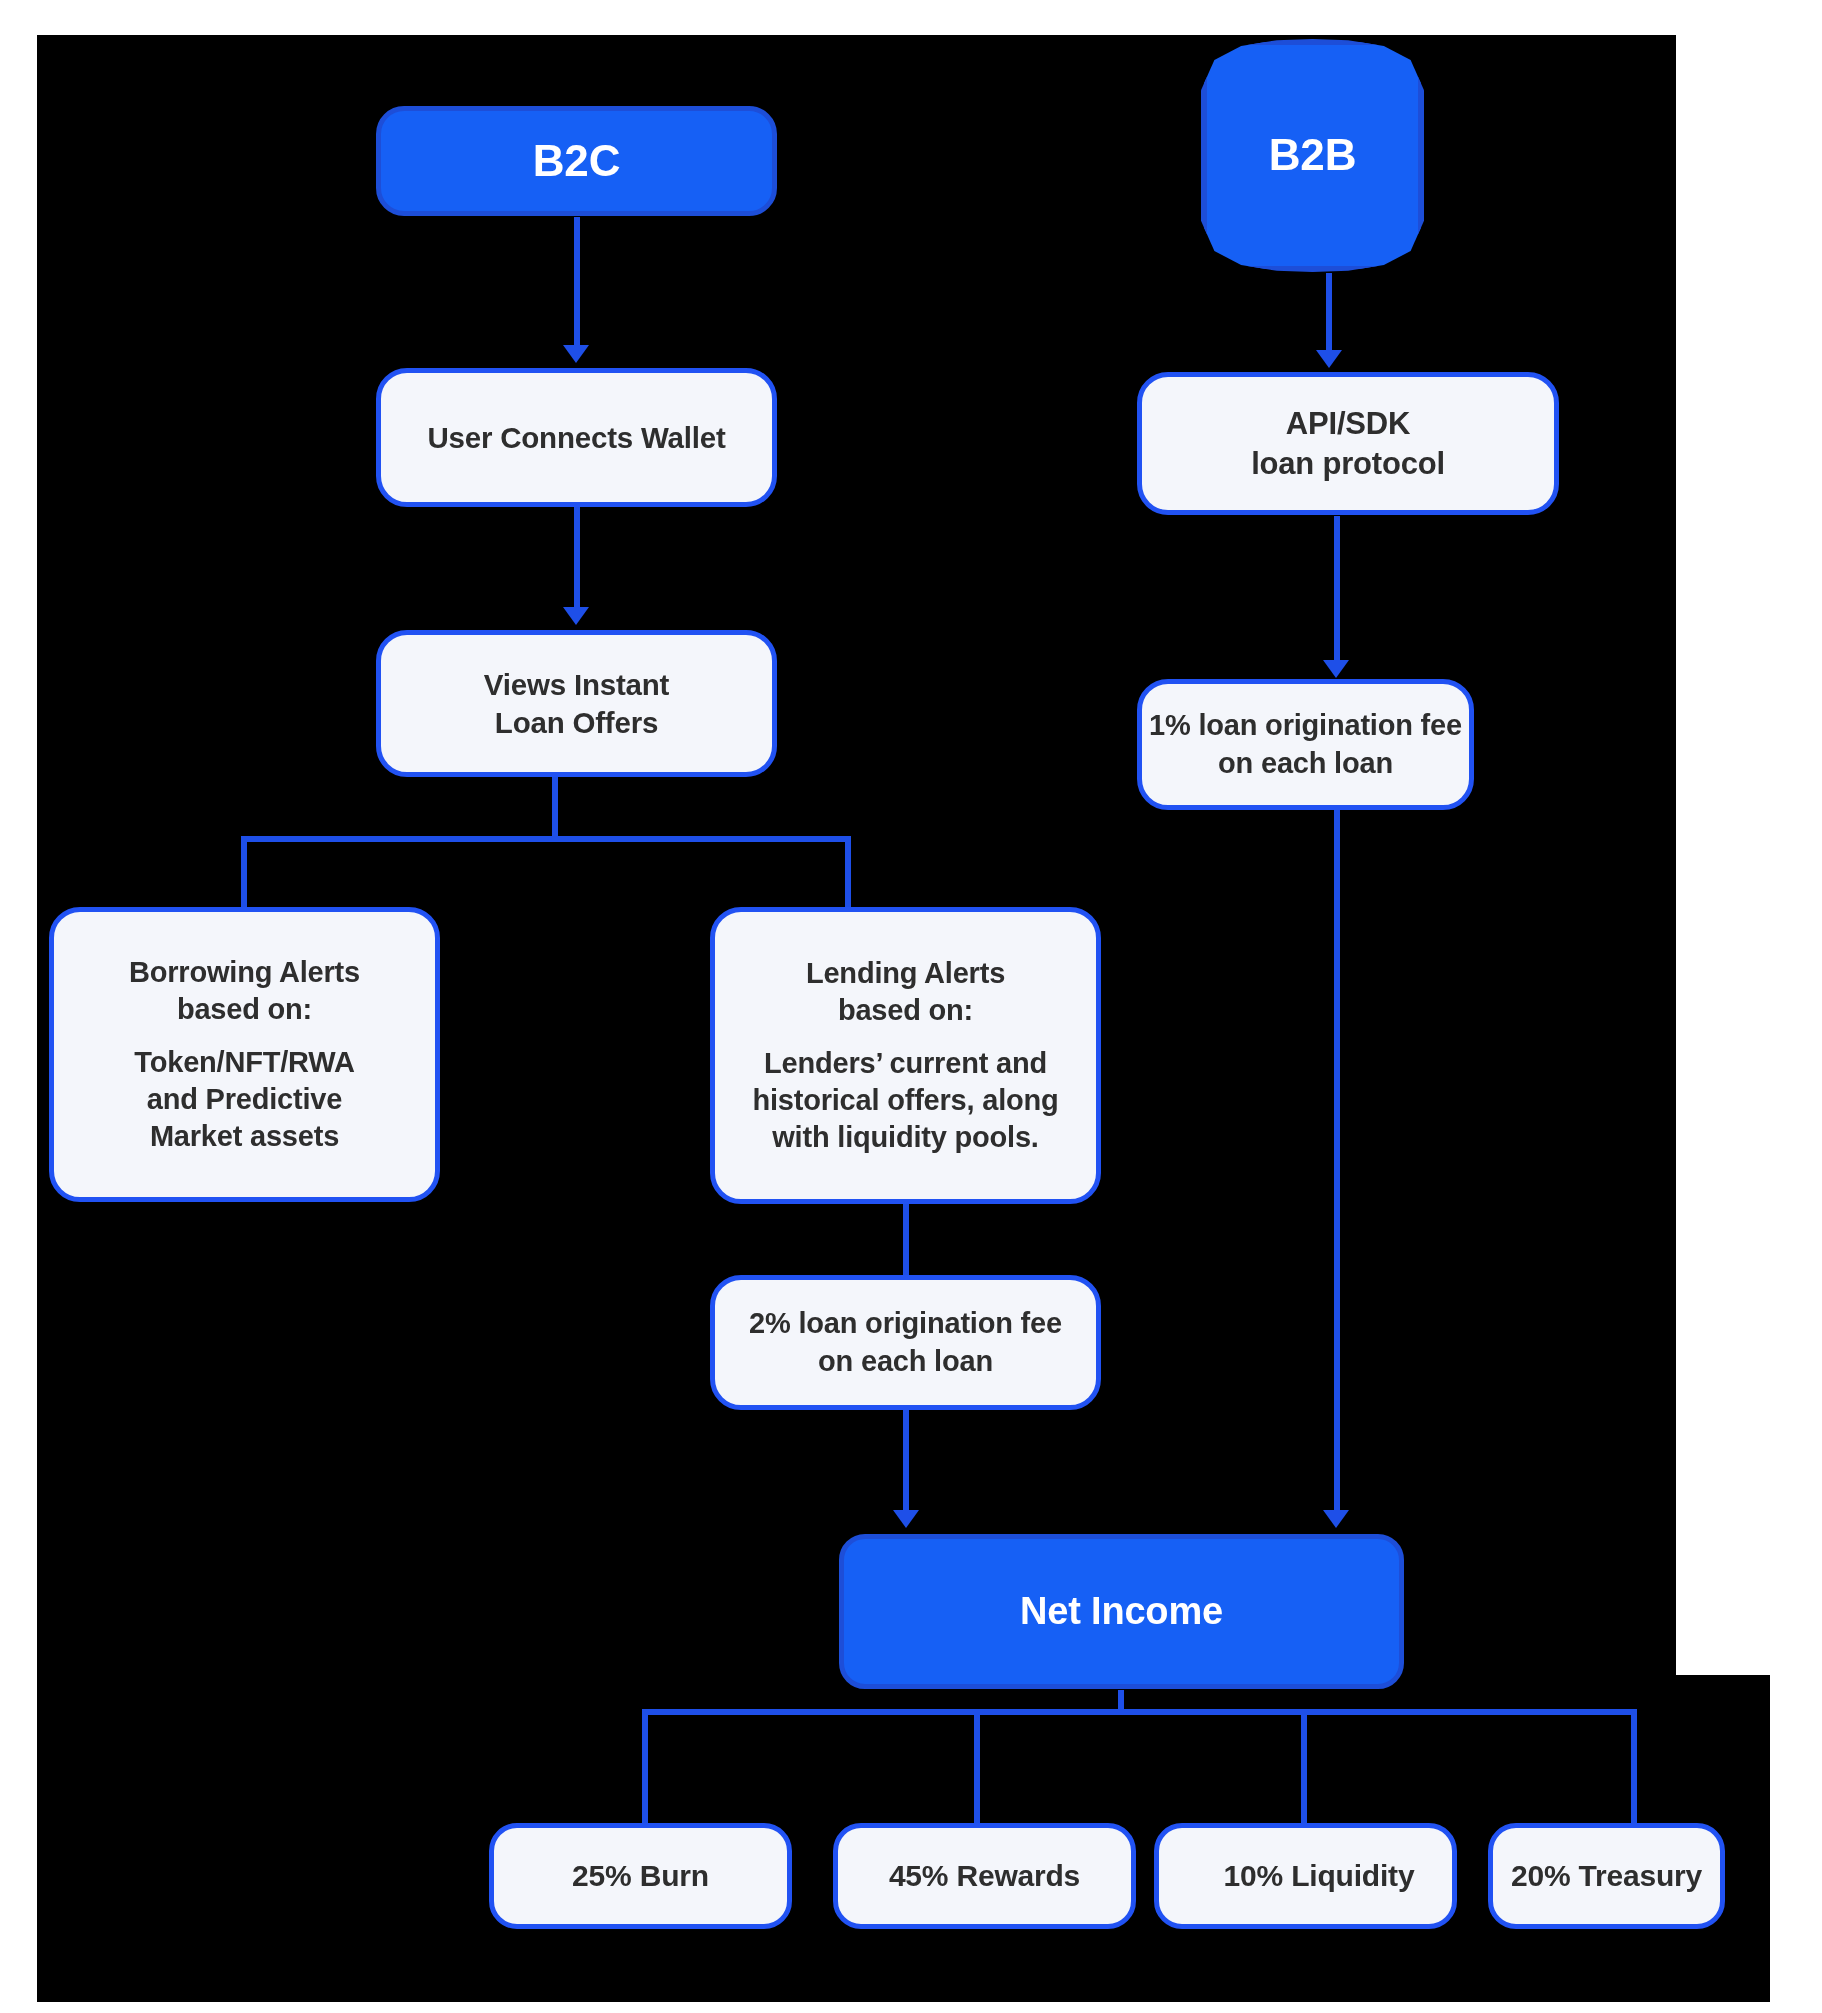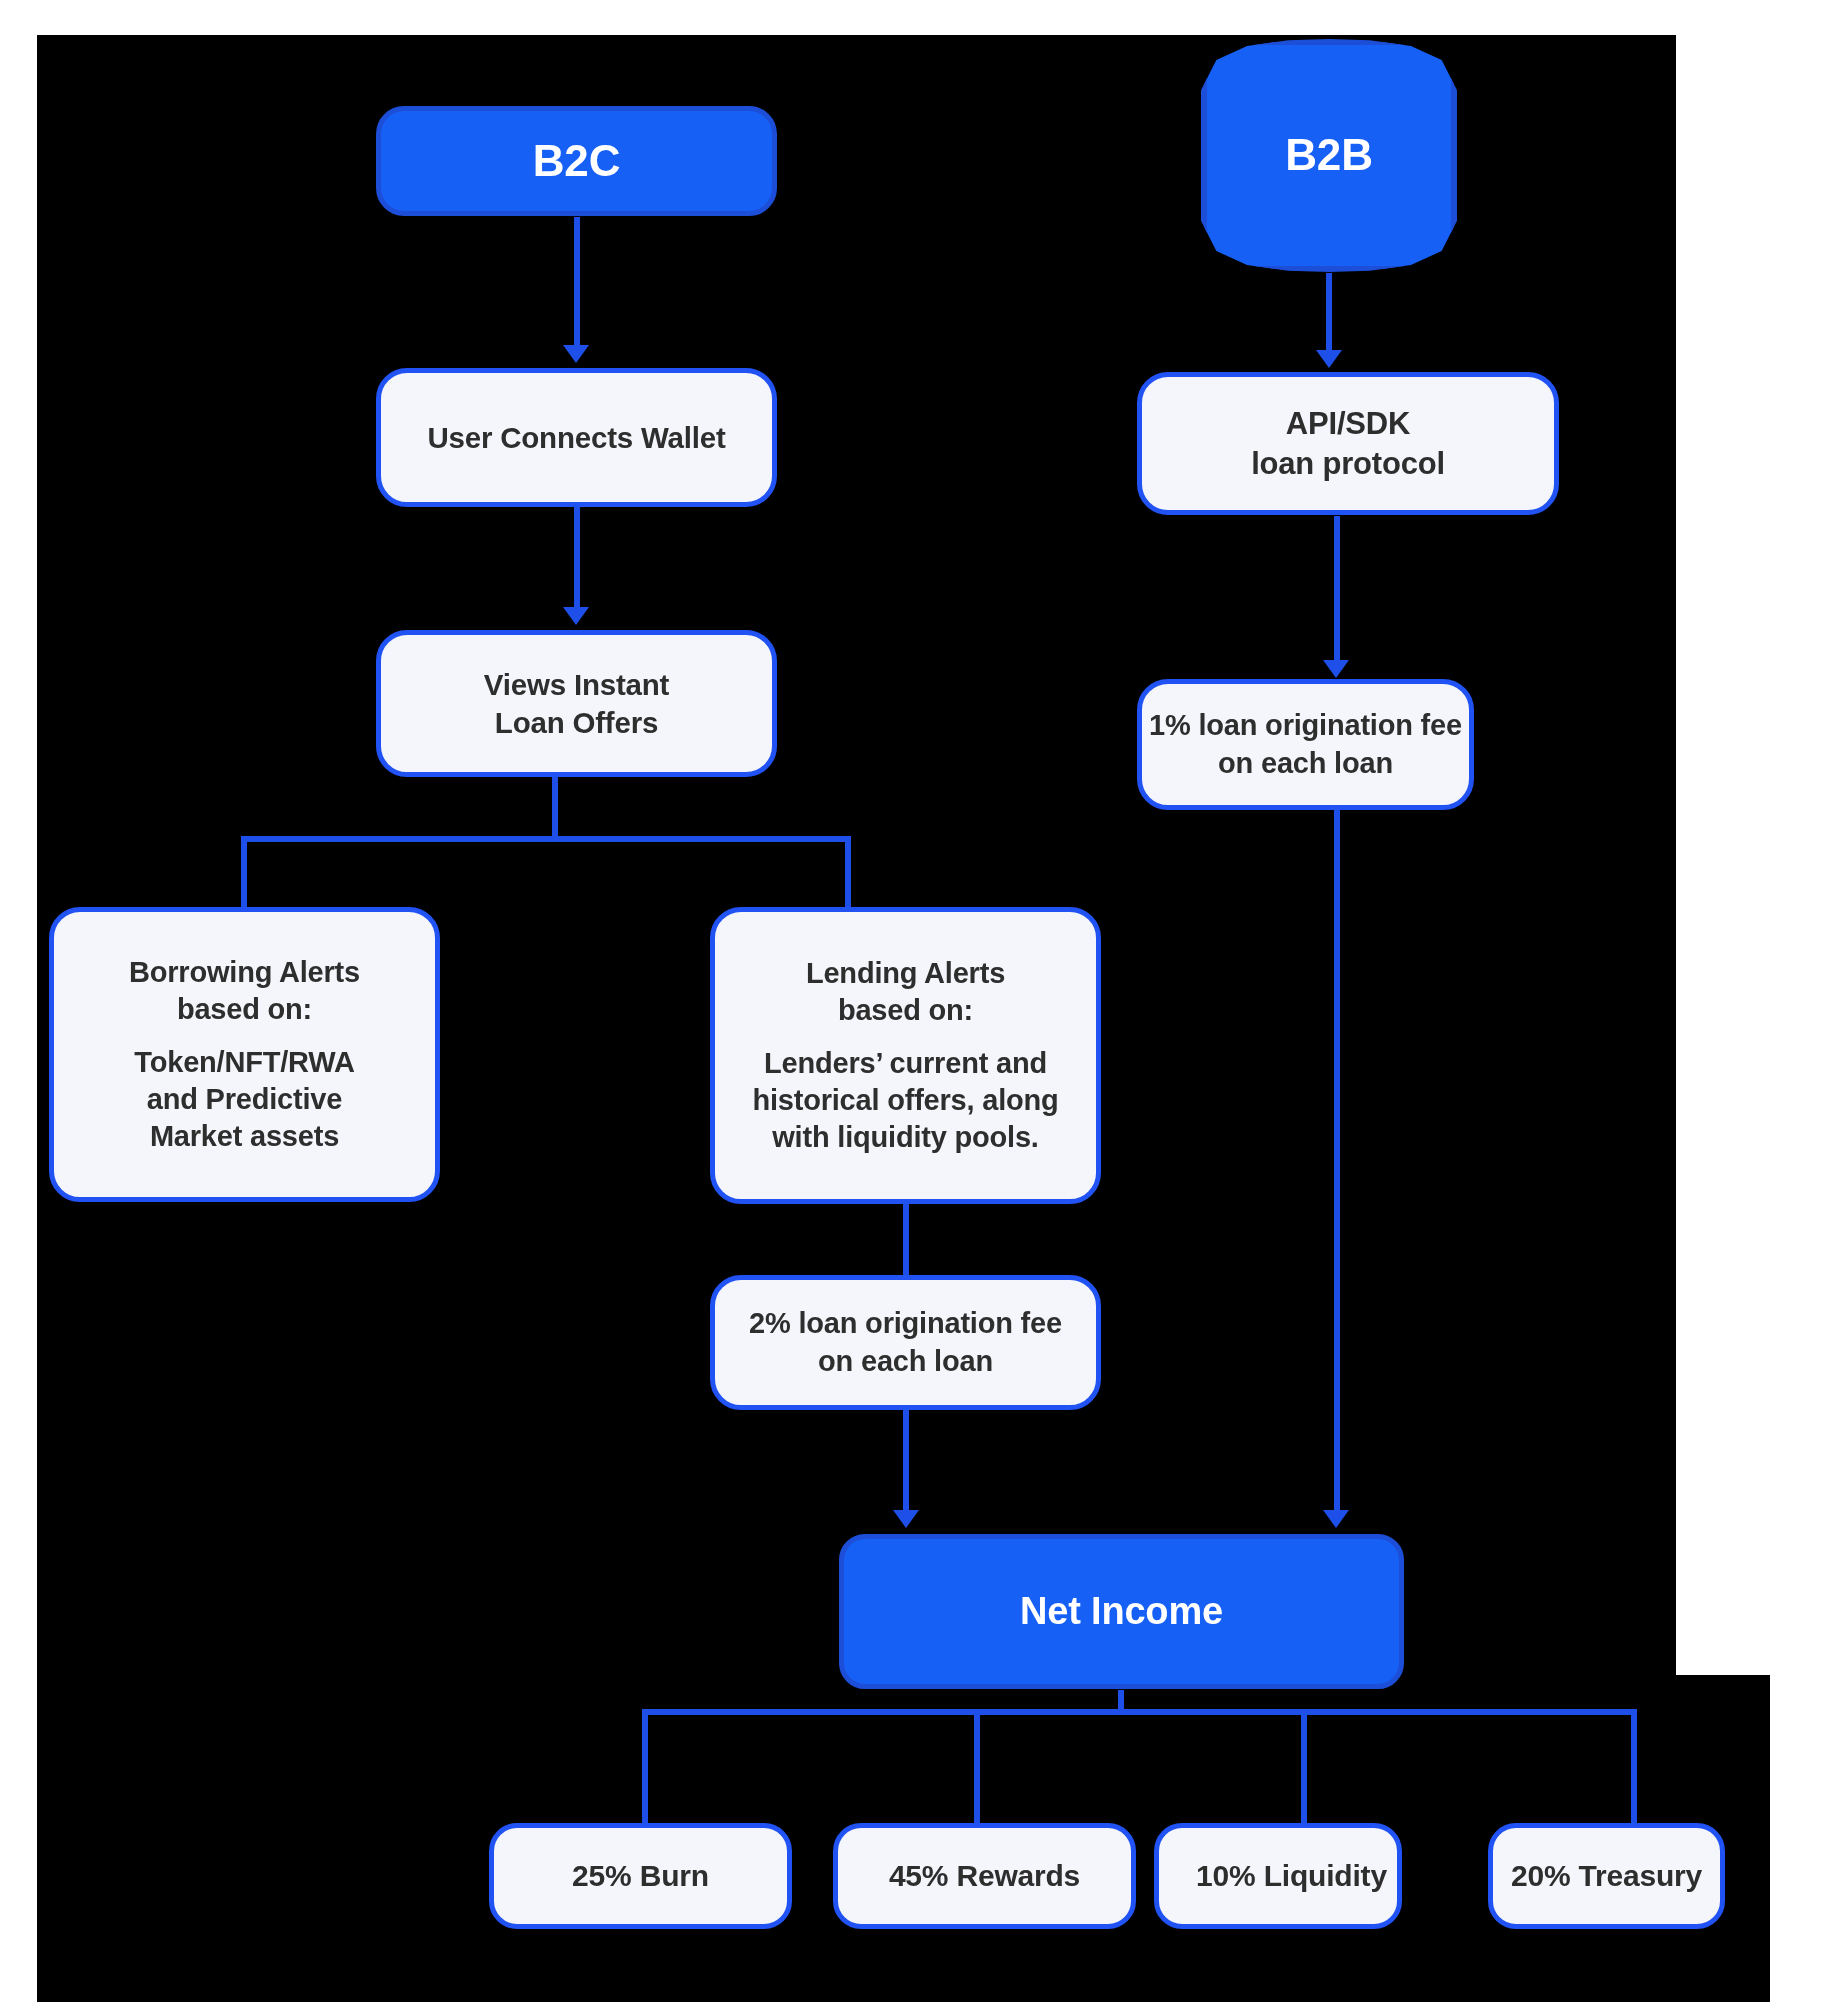--- a/index.html
+++ b/index.html
@@ -54,21 +54,21 @@
     background:#1660f5;
     border:5.7px solid #1d4ed8;
     border-radius:24.5px;
     color:#ffffff;
     font-weight:bold;
   }
 
   
   #node-b2c{left:376px; top:106px;  width:401px; height:110px; font-size:44px; border-radius:28px;}
   #node-b2b{
-    left:1201px; top:39px; width:256px; height:233px;
+    left:1201px; top:39px; width:223px; height:233px;
     font-size:44px;
     background:#1660f5;
     border:6.5px solid #1d4ed8;
     border-radius:33px;
     color:#ffffff; font-weight:bold;
     
     clip-path:polygon(
       0% 22%, 6% 9%, 18% 3%, 34% 0.5%, 50% 0%, 66% 0.5%, 82% 3%, 94% 9%, 100% 22%,
       100% 78%, 94% 91%, 82% 97%, 66% 99.5%, 50% 100%, 34% 99.5%, 18% 97%, 6% 91%, 0% 78%
     );
@@ -78,21 +78,21 @@
   #node-borrow    {left:49px;   top:907px; width:391px; height:295px; font-size:29px;}
   #node-lend      {left:710px;  top:907px; width:391px; height:297px; font-size:29px;}
   #node-api       {left:1137px; top:372px;  width:422px; height:143px; font-size:31px;}
   #node-fee1      {left:1137px; top:679px;  width:337px; height:131px; font-size:29px;}
   #node-fee2      {left:710px;  top:1275px; width:391px; height:135px; font-size:29px;justify-content:center;}
   #node-netincome {left:839px; top:1534px; width:565px; height:155px; font-size:38px; border-radius:26px;}
 
   .node-leaf{font-size:30px; height:106px; border-radius:28px;}
   #node-burn     {left:489px;  top:1823px; width:303px;}
   #node-rewards  {left:833px; top:1823px; width:303px;}
-  #node-liquidity{left:1154px; top:1823px; width:248px;padding-left:27px;}
+  #node-liquidity{left:1154px; top:1823px; width:303px;padding-left:27px;}
   #node-treasury {left:1488px; top:1823px; width:237px;}
 
   .blank-line{display:block;height:0.55em;}
 </style>
 </head>
 <body>
 
 <div id="canvas">
 
   <div class="backdrop" id="backdrop-main"></div>

